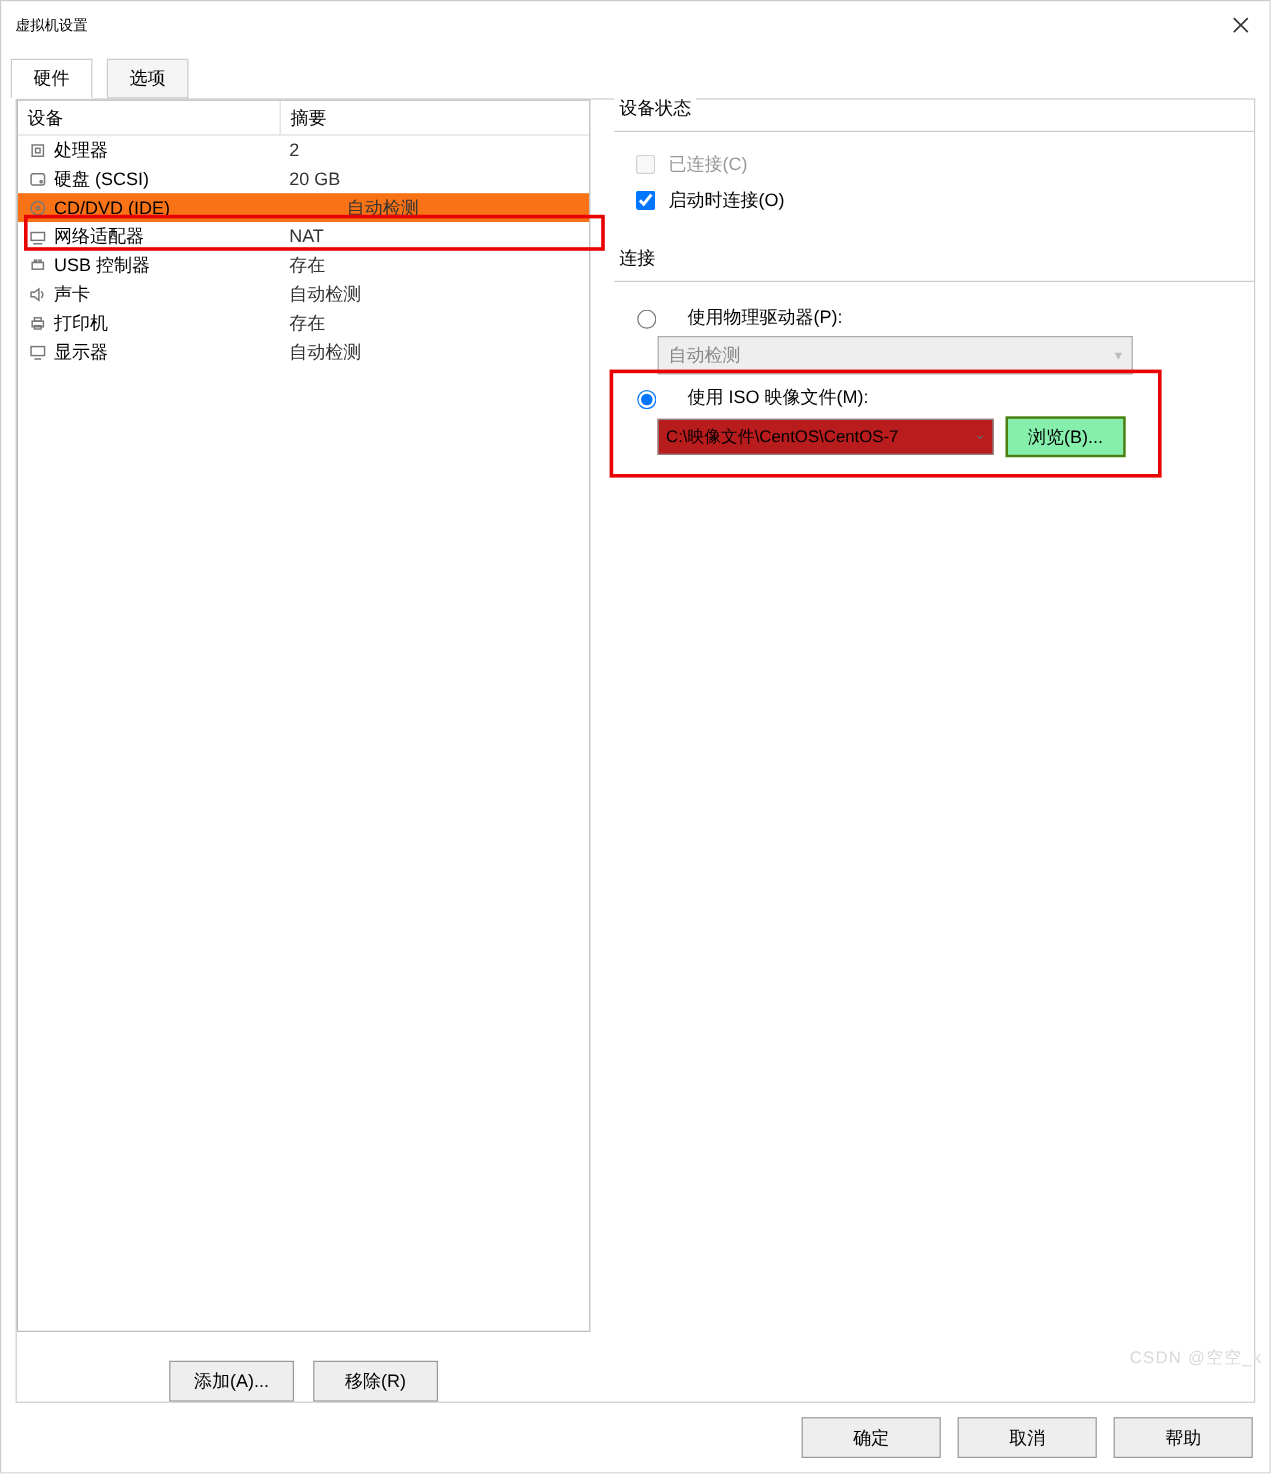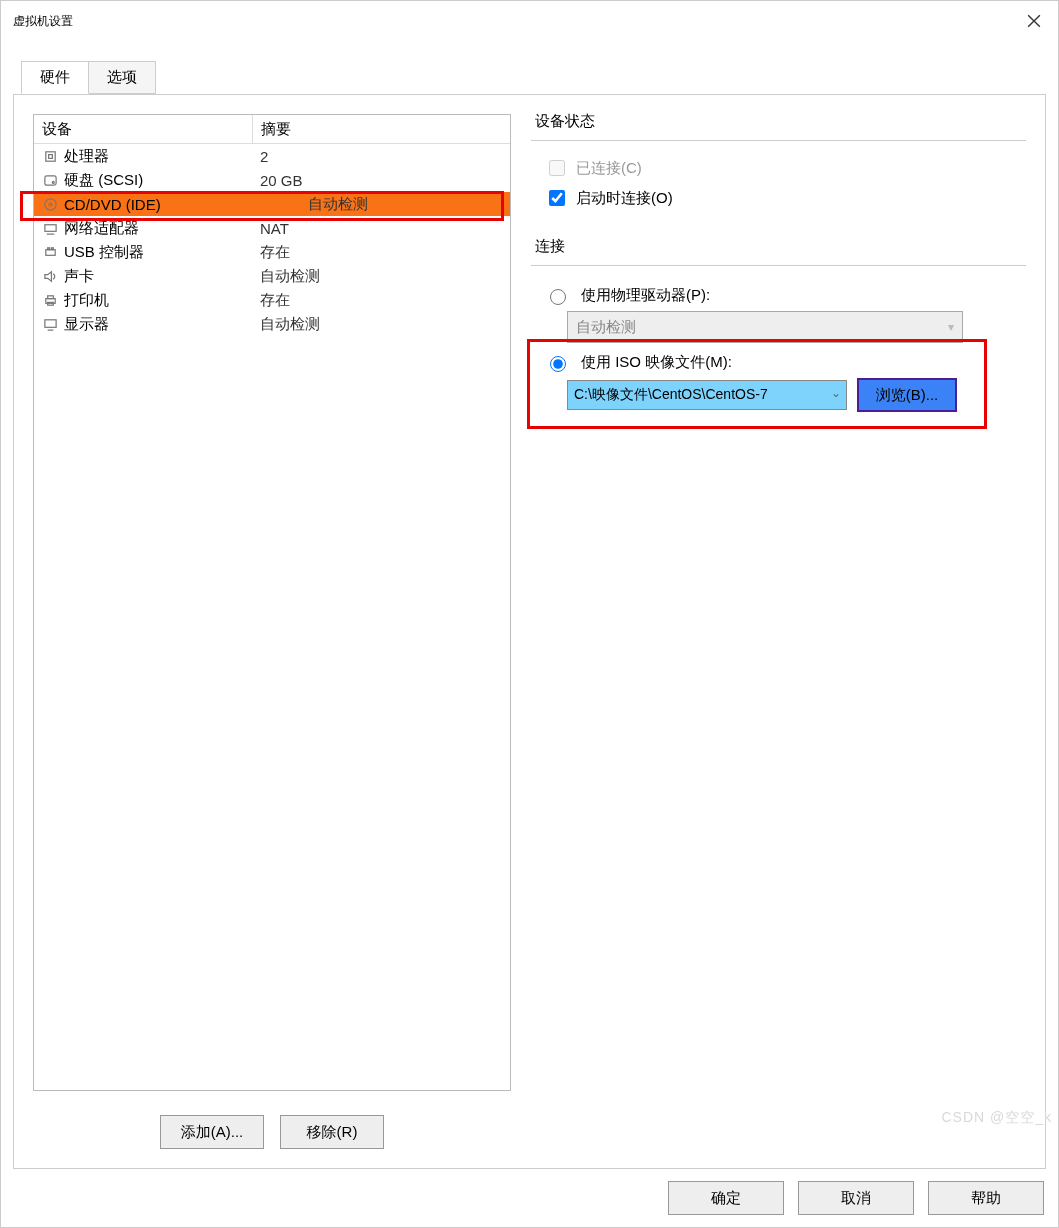--- a/index.html
+++ b/index.html
@@ -26,43 +26,44 @@
     padding: 0 0 0 12px;
   }
   .titlebar .title { font-size: 12px; }
   .close-btn {
     width: 48px; height: 40px;
     display: flex; align-items: center; justify-content: center;
     font-size: 18px; font-weight: 200;
   }
   .tabs {
     display: flex;
-    padding-left: 20px;
+    padding-left: 8px;
     border-bottom: 1px solid transparent;
-    margin-top: 20px;
+    margin-top: 8px;
+    gap: 13px;
   }
   .tab {
     padding: 6px 18px;
     border: 1px solid #ccc;
     background: #fff;
     margin-right: -1px;
     cursor: default;
   }
   .tab.active {
     border-bottom: 1px solid #fff;
     position: relative;
     z-index: 2;
   }
   .tab:not(.active) { background: #f5f5f5; color:#000000;}
   .tab-panel {
     border: 1px solid #ccc;
     margin: -1px 12px 0 12px;
     flex: 1;
     display: flex;
-    padding: 19px;
+    padding: 0;
     gap: 20px;
     position: relative;
   }
 
   
   .left-pane {
     width: 478px;
     display: flex;
     flex-direction: column;
   }
@@ -114,21 +115,21 @@
     height: 34px;
     border: 1px solid #999;
     background: #eee;
     display: flex;
     align-items: center;
     justify-content: center;
     padding: 0 16px;
     font-family: inherit;
     font-size: 15px;
   }
-  .btn.focus { border: 2px solid #4c1d95; background:#3b82f6;}
+  .btn.focus { border: 2px solid #4d7c0f; background:#86efac;}
 
   
   .right-pane {
     flex: 1;
     display: flex;
     flex-direction: column;
     gap: 18px;
     padding-top:0;
   }
   .group {
@@ -144,56 +145,56 @@
     font-size: 15px;
   }
   .group-body {
     border-top: 1px solid #ccc;
     padding: 16px 4px 4px 14px;
     margin-top:16px;
   }
   .chk { display: flex; align-items: center; gap: 8px; margin-bottom: 8px; }
   .chk input { width: 16px; height: 16px; }
   .chk.disabled { color: #999; }
-  .radio-row { display:flex; align-items:center; gap:12px; margin: 4px 0;}
+  .radio-row { display:flex; align-items:center; gap:23px; margin: 4px 0;}
   .radio-row input[type=radio]{ width:16px;height:16px;}
   .combo {
     width: 378px; height: 30px;
     border: 1px solid #aaa;
     background: #eee; color: #888;
     display: flex; align-items: center; padding: 0 8px;
     margin: 6px 0 10px 22px;
     justify-content: space-between;
   }
   .combo .chev { font-size:12px;color:#bbb;}
   .iso-input-row {
     display:flex; align-items:center; gap:10px;
     margin: 6px 0 6px 22px;
   }
   .iso-input {
     width: 252px; height: 28px;
     border: 1px solid #888;
     padding: 0 20px 0 6px;
     font-family: inherit; font-size: 14px;
-    background:#7dd3fc;
+    background:#b91c1c;
     position:relative;
   }
   .iso-wrap{position:relative;display:inline-block;}
   .iso-wrap .chev{position:absolute; right:6px; top:6px; font-size:12px; color:#666;}
   .adv-row { display:flex; justify-content:flex-end; margin-top: 18px; padding-right:4px;}
   .footer {
     display: flex;
     justify-content: flex-end;
     padding: 12px 14px;
     gap: 14px;
     border-top: 0;
   }
   .footer .btn { min-width:116px;}
   .watermark{
-    position:absolute; right:6px; bottom:100px;
+    position:absolute; right:6px; bottom:86px;
     color:#d9d9d9; font-size:14px; letter-spacing:1px;
     transform: rotate(-0deg);
     pointer-events:none;
   }
 </style>
 </head>
 <body>
 
 <div class="window">
 

